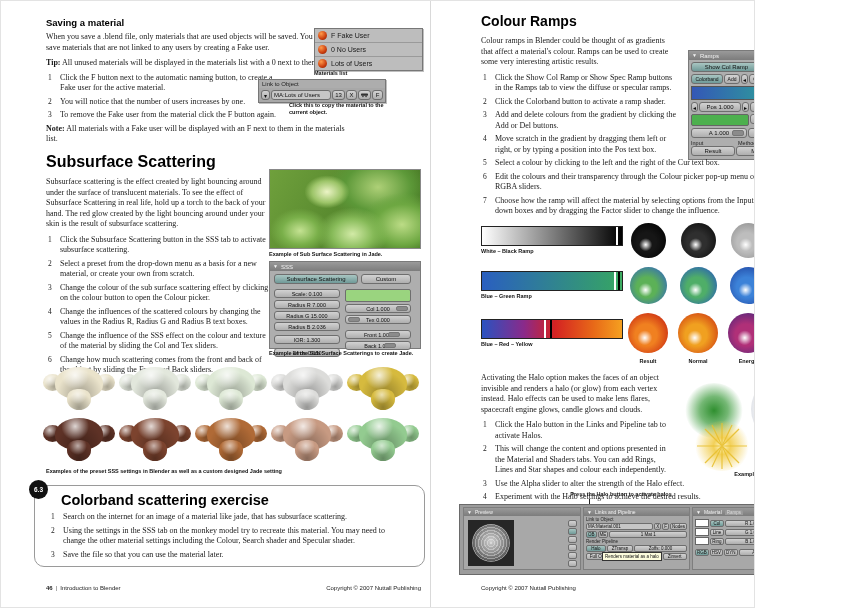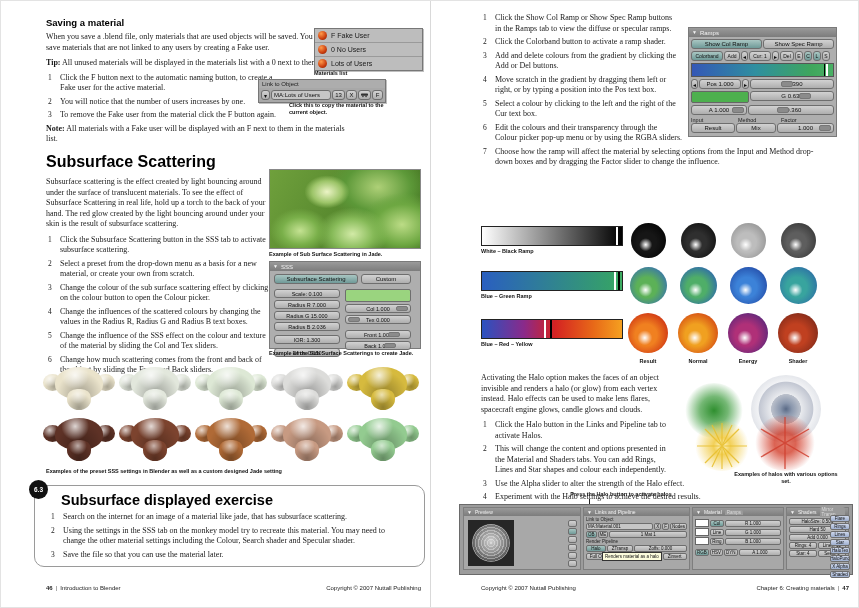--- a/index.html
+++ b/index.html
@@ -1,16 +1,16 @@
 <!DOCTYPE html>
 <html><head>
 <meta charset="utf-8">
 <style>
   html,body{margin:0;padding:0;background:#ffffff;}
-  #spread{position:relative;width:859px;height:608px;background:#fff;border:1px solid #e3e3e3;box-sizing:border-box;
+  #spread{position:relative;width:755px;height:608px;background:#fff;border:1px solid #e3e3e3;box-sizing:border-box;
           font-family:"Liberation Serif",serif;color:#1a1a1a;overflow:hidden;}
   #center-rule{position:absolute;left:429px;top:0;width:1px;height:608px;background:#d9d9d9;}
   .page{position:absolute;top:0;width:429px;height:608px;}
   #page-left{left:0;} #page-right{left:430px;}
 
   
   h2.big{font-family:"Liberation Sans",sans-serif;font-weight:bold;font-size:16px;margin:0 0 6px 0;color:#000;}
   h3.small{font-family:"Liberation Sans",sans-serif;font-weight:bold;font-size:9.5px;margin:0 0 4px 0;color:#000;}
   p.body{font-size:8px;line-height:10.5px;margin:0 0 5px 0;}
   .boldlab{font-weight:bold;}
@@ -330,35 +330,36 @@
           <div class="ear el"></div>
           <div class="ear er"></div>
           <div class="head"></div>
           <div class="muzzle"></div>
         </div>
     </div>
     <div id="monkeys-caption" class="cap">Examples of the preset SSS settings in Blender as well as a custom designed Jade setting</div>
 
     <div id="exercise">
       <div id="ex-badge">6.3</div>
-      <div id="ex-title">Subsurface displayed exercise</div>
+      <div id="ex-title">Colorband scattering exercise</div>
       <ol class="steps">
         <li>Search on the internet for an image of a material like jade, that has subsurface scattering.</li>
         <li>Using the settings in the SSS tab on the monkey model try to recreate this material. You may need to change the other material settings including the Colour, Search shader and Specular shader.</li>
         <li>Save the file so that you can use the material later.</li>
       </ol>
     </div>
 
     <div class="footer" id="footer-l-left"><b>46</b><span class="fbar">|</span><span>Introduction to Blender</span></div>
     <div class="footer" style="left:300px;width:120px;text-align:right;">Copyright © 2007 Nuttall Publishing</div>
   </div>
 
   <div id="page-right" class="page">
 
     <div id="ramps-section">
+      <h2 class="med">Colour Ramps</h2>
       <div class="float-panel">
         <div id="ramps-panel">
           <div class="hdr" style="margin:-2px -2px 2px -2px;">
               <span class="tri">▼</span>
               <span>Ramps</span>
             </div>
           <div class="prow">
             <div class="bb teal" style="flex:1;">Show Col Ramp</div>
             <div class="bb" style="flex:1;">Show Spec Ramp</div>
           </div>
@@ -412,20 +413,21 @@
           <div class="prow" style="margin-bottom:1px;">
             <div class="bb" style="width:44px;">Result</div>
             <div class="bb" style="width:40px;">Mix</div>
             <div class="bb slider" style="flex:1;">
                 <span>1.000</span>
                 <span class="knob" style="right:2px;"></span>
               </div>
           </div>
         </div>
       </div>
+      <p class="body" style="width:228px;">Colour ramps in Blender could be thought of as gradients that affect a material's colour. Ramps can be used to create some very interesting artistic results.</p>
       <ol class="steps">
         <li style="width:215px;">Click the Show Col Ramp or Show Spec Ramp buttons in the Ramps tab to view the diffuse or specular ramps.</li>
         <li style="width:215px;">Click the Colorband button to activate a ramp shader.</li>
         <li style="width:215px;">Add and delete colours from the gradient by clicking the Add or Del buttons.</li>
         <li style="width:230px;">Move scratch in the gradient by dragging them left or right, or by typing a position into the Pos text box.</li>
         <li style="width:300px;">Select a colour by clicking to the left and the right of the Cur text box.</li>
         <li style="width:310px;">Edit the colours and their transparency through the Colour picker pop-up menu or by using the RGBA sliders.</li>
         <li style="width:320px;">Choose how the ramp will affect the material by selecting options from the Input and Method drop-down boxes and by dragging the Factor slider to change the influence.</li>
       </ol>
     </div>

